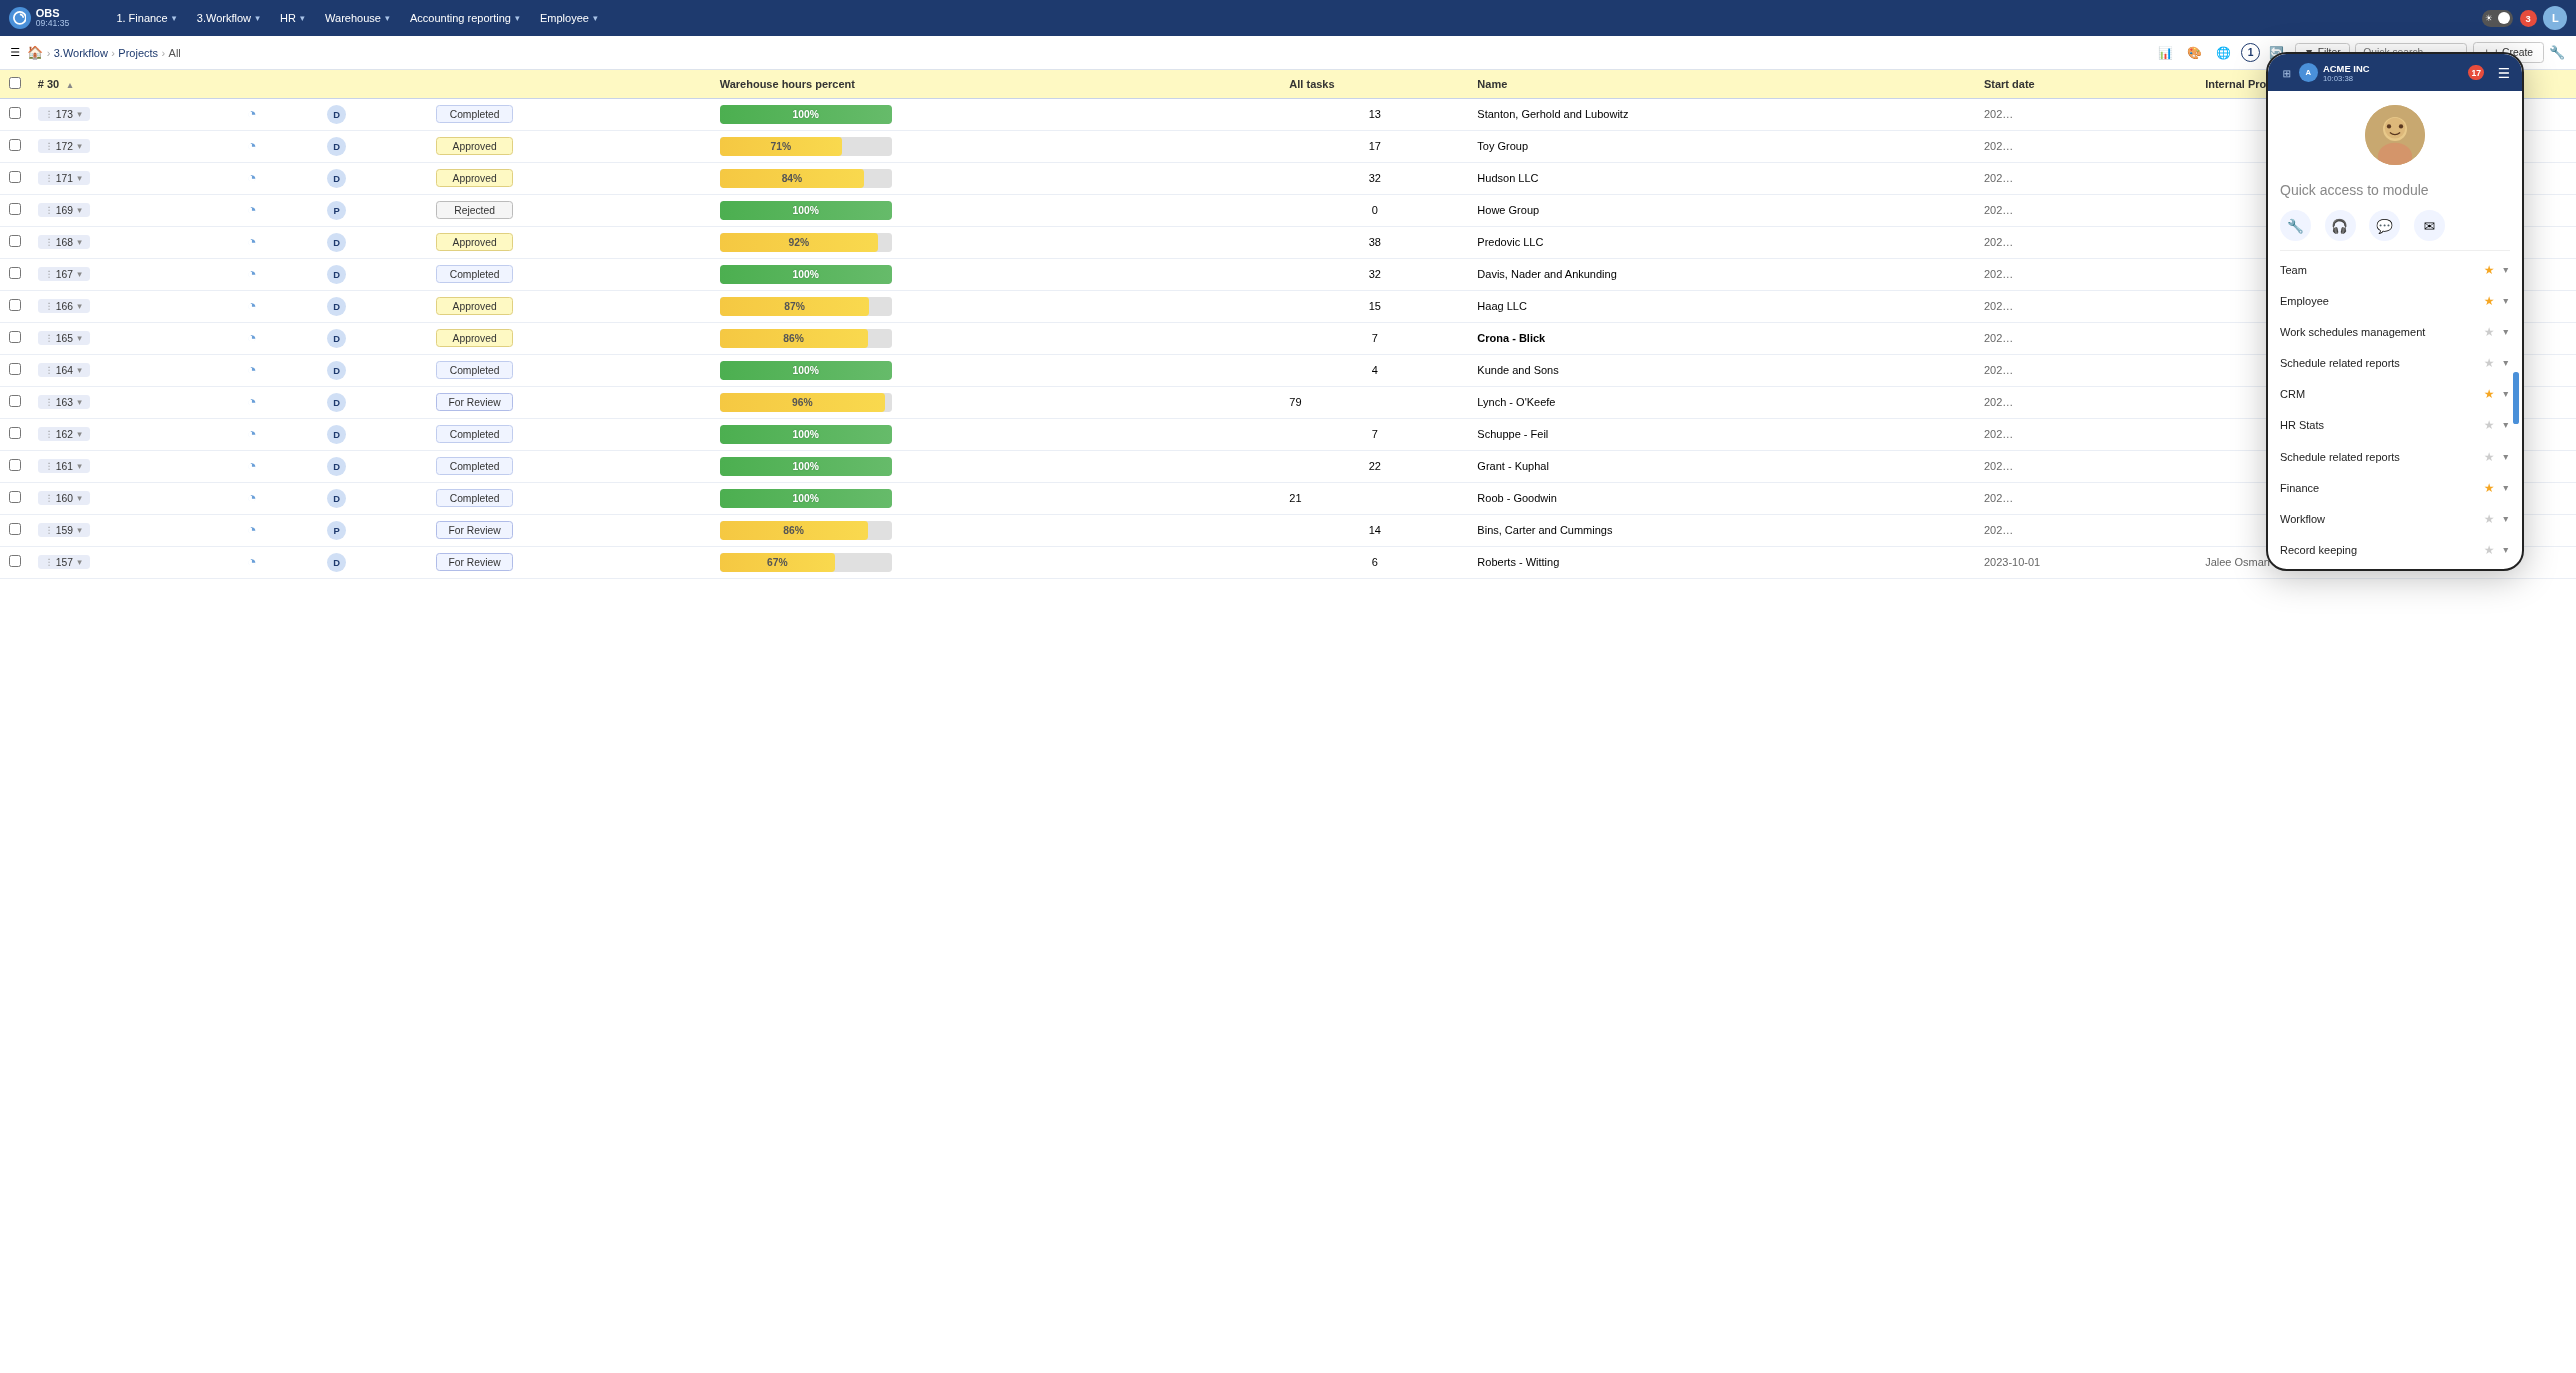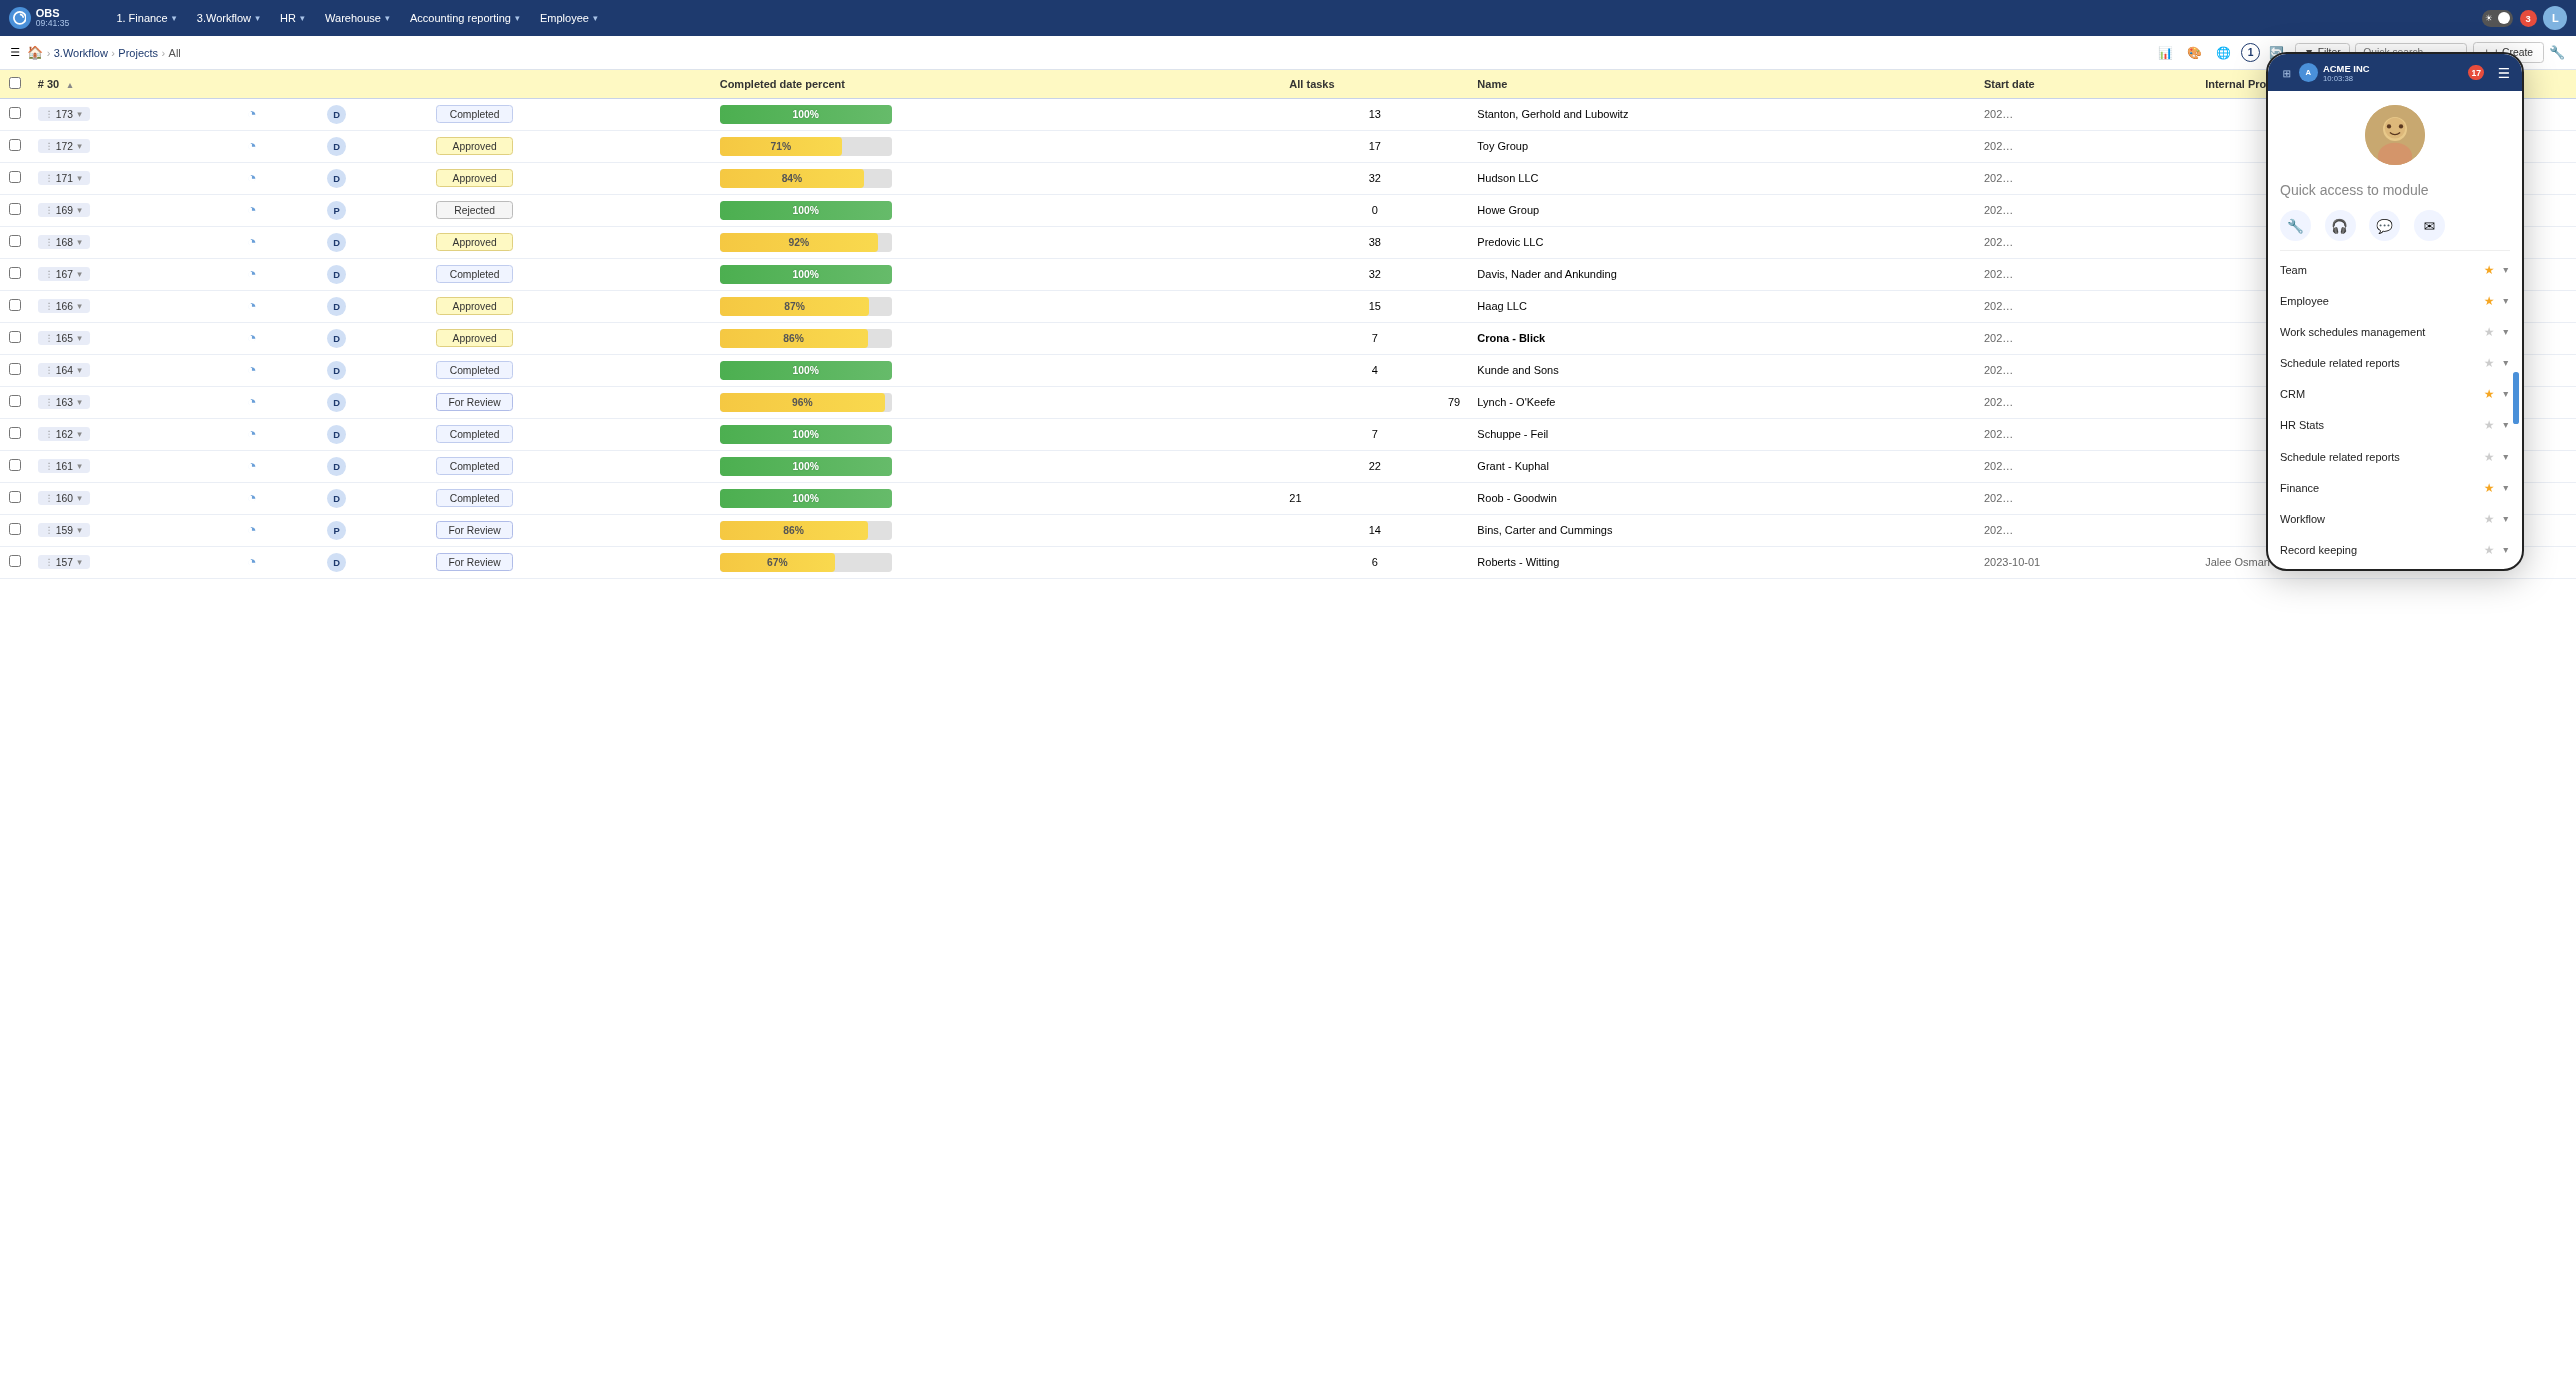--- a/index.html
+++ b/index.html
@@ -183,21 +183,21 @@
           <input type="checkbox" style="">
         </th>
         <th class="sortable">
           <span># 30</span>
           <span class="sort-icon">▲</span>
         </th>
         <th></th>
         <th></th>
         <th></th>
         <th>
-          <span>Completed date percent</span>
+          <span>Warehouse hours percent</span>
         </th>
         <th>
           <span>All tasks</span>
         </th>
         <th>
           <span>Name</span>
         </th>
         <th>
           <span>Start date</span>
         </th>
@@ -515,21 +515,21 @@
         <div class="type-badge">D</div>
       </td>
       <td>
         <span class="status-badge status-for-review">For Review</span>
       </td>
       <td>
         <div class="progress-bar-wrap">
           <div class="progress-bar-fill fill-yellow" style="width:96%">96%</div>
         </div>
       </td>
-      <td style="text-align:right;">79</td>
+      <td style="text-align:left;">79</td>
       <td style="font-weight:500;">Lynch - O'Keefe</td>
       <td style="color:#666;">202…</td>
       <td style="color:#666;"></td>
     </tr>
         <tr>
       <td class="cb-col">
         <input type="checkbox" style="">
       </td>
       <td>
         <div class="row-id-cell">

